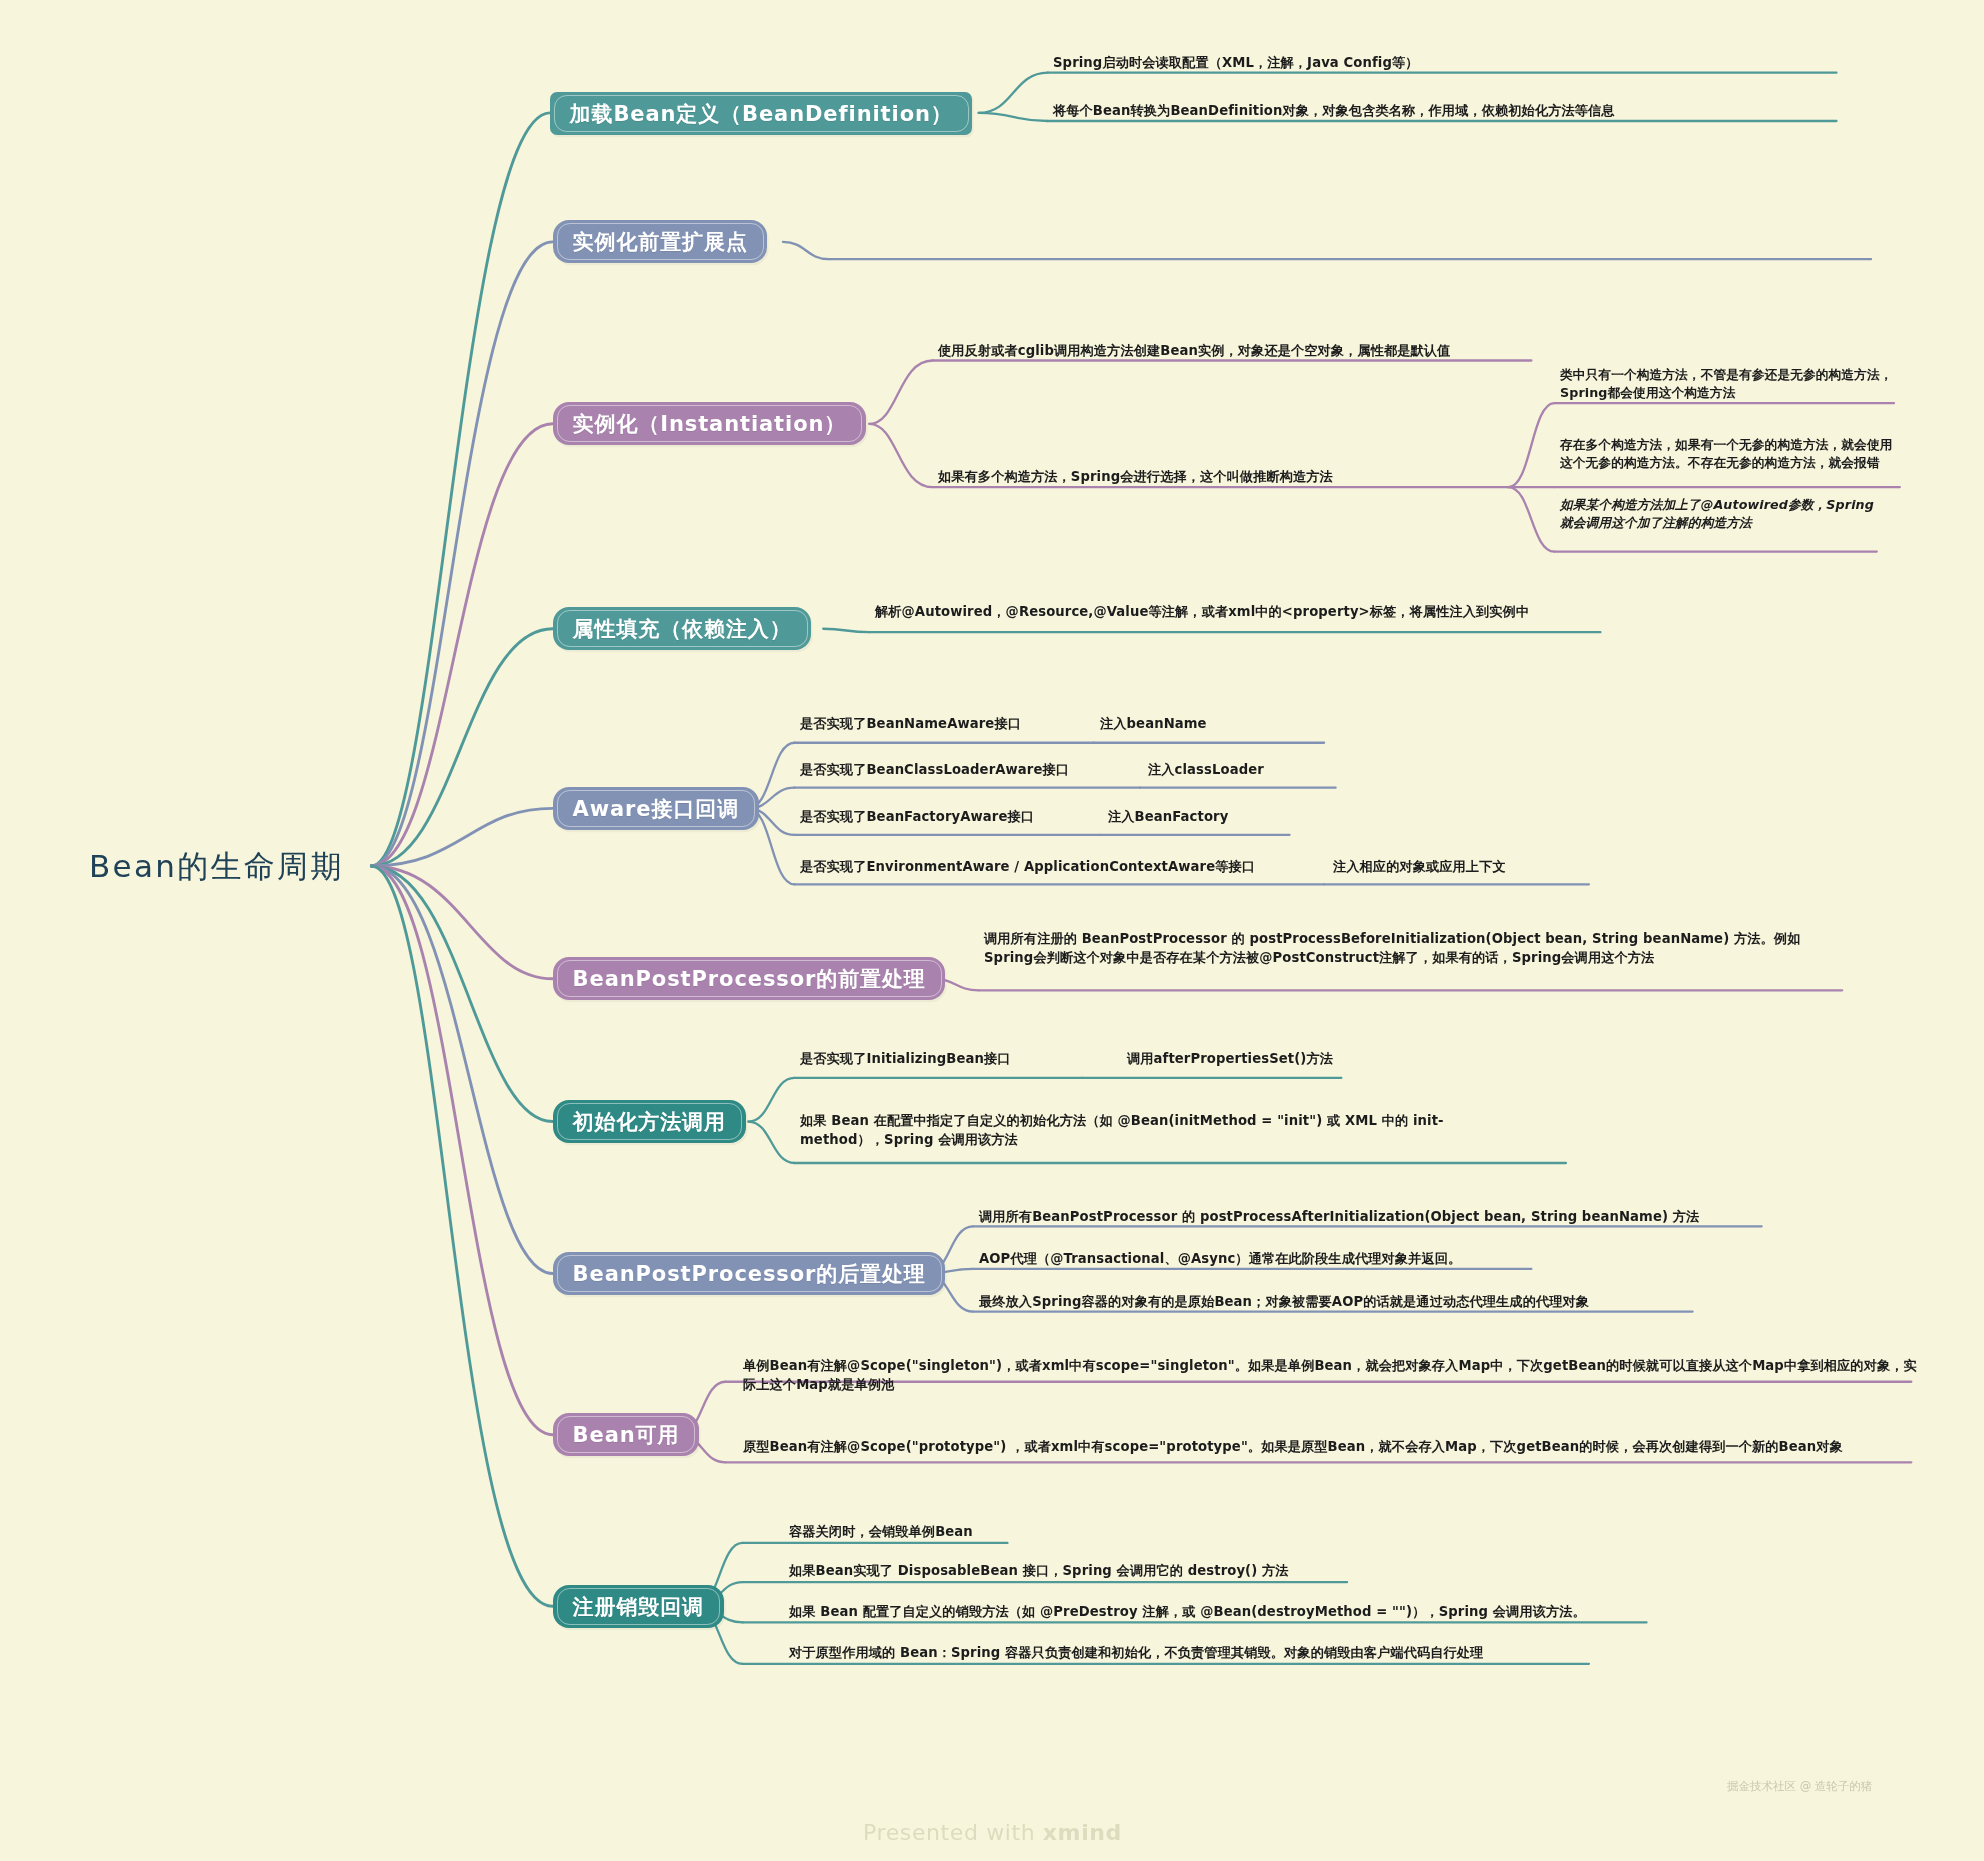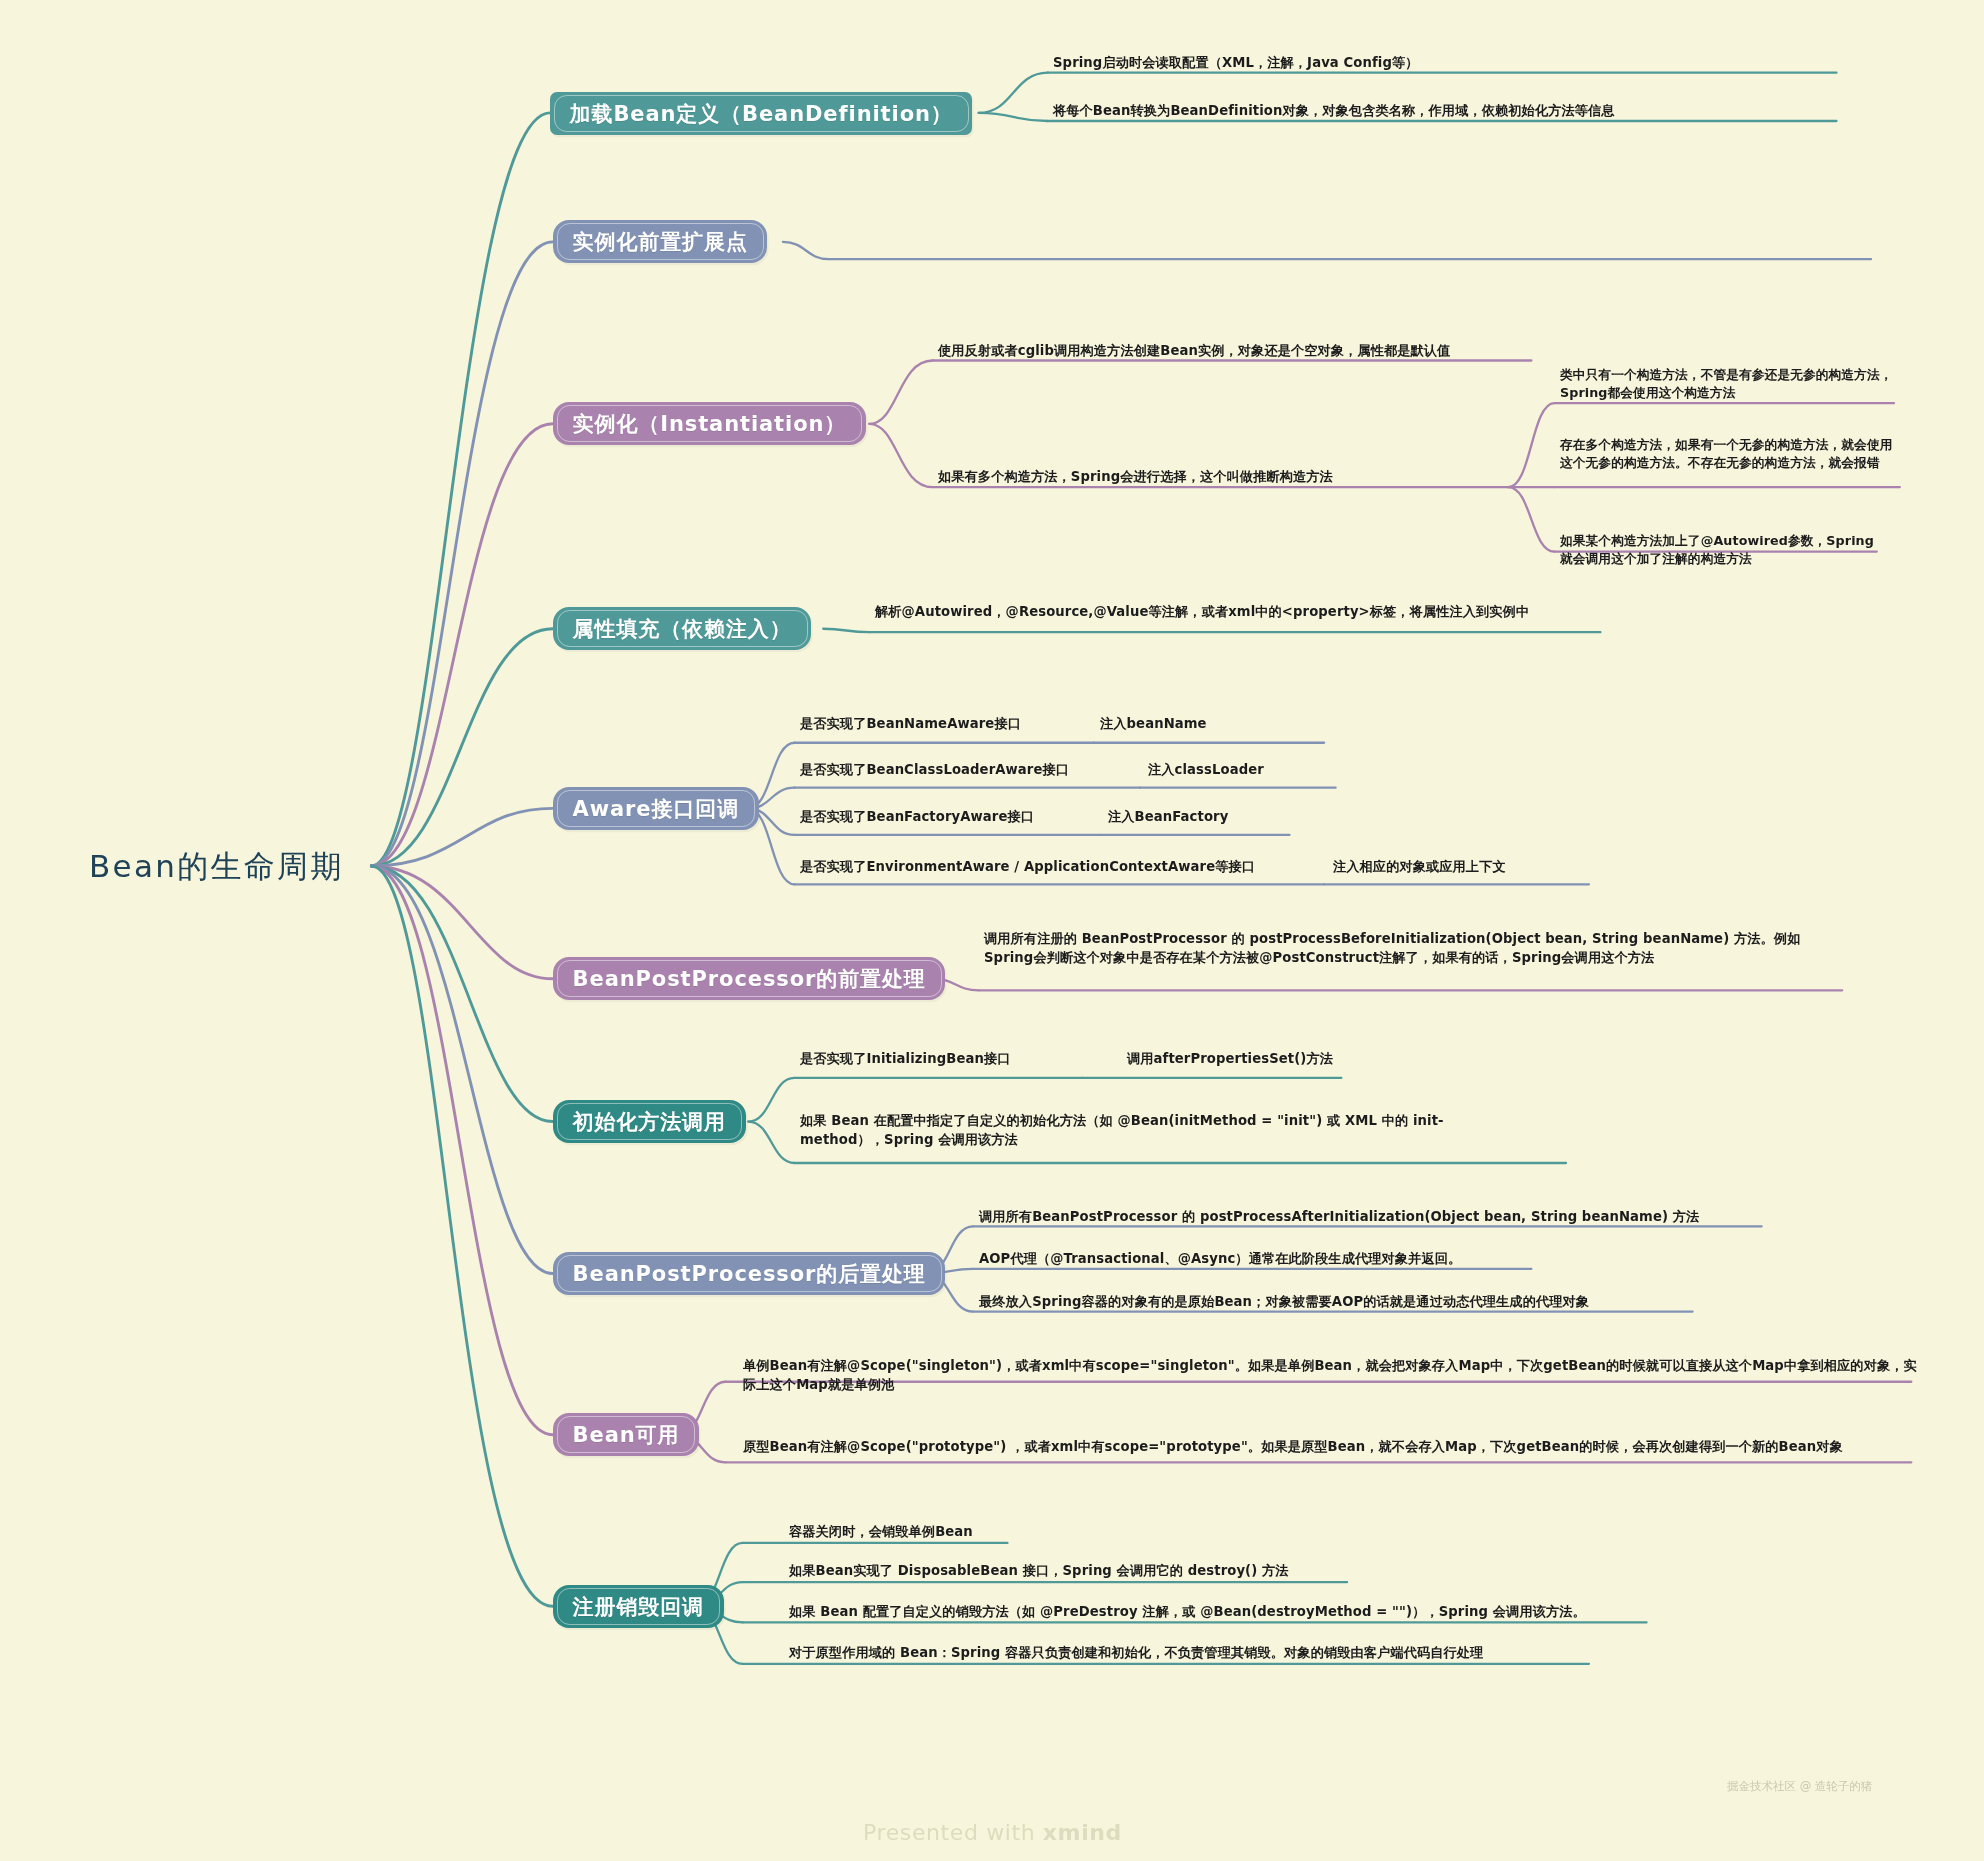--- a/index.html
+++ b/index.html
@@ -185,21 +185,21 @@
   </div>
 
   <div class="topic" style="left:553px; top:402px; background:#a983ae;">
     <span>实例化（Instantiation）</span>
   </div>
   <div class="note" style="left:938px; top:341px; width:593px;">使用反射或者cglib调用构造方法创建Bean实例，对象还是个空对象，属性都是默认值</div>
   <div class="note" style="left:938px; top:467px; width:570px;">如果有多个构造方法，Spring会进行选择，这个叫做推断构造方法</div>
 
   <div class="note small" style="left:1560px; top:366px; width:334px;">类中只有一个构造方法，不管是有参还是无参的构造方法，Spring都会使用这个构造方法</div>
   <div class="note small" style="left:1560px; top:436px; width:340px;">存在多个构造方法，如果有一个无参的构造方法，就会使用这个无参的构造方法。不存在无参的构造方法，就会报错</div>
-  <div class="note small" style="left:1560px; top:532px; width:322px;"> 如果某个构造方法加上了@Autowired参数，Spring就会调用这个加了注解的构造方法</div>
+  <div class="note small" style="left:1560px; top:496px; width:322px;font-style:italic;"> 如果某个构造方法加上了@Autowired参数，Spring就会调用这个加了注解的构造方法</div>
 
   <div class="topic" style="left:553px; top:607px; background:#4f9a98;">
     <span>属性填充（依赖注入）</span>
   </div>
   <div class="note" style="left:875px; top:602px; width:725px;">解析@Autowired，@Resource,@Value等注解，或者xml中的&lt;property&gt;标签，将属性注入到实例中</div>
 
   <div class="topic" style="left:553px; top:787px; background:#8292b4;">
     <span>Aware接口回调</span>
   </div>
   <div class="note" style="left:800px; top:714px;">是否实现了BeanNameAware接口</div>

